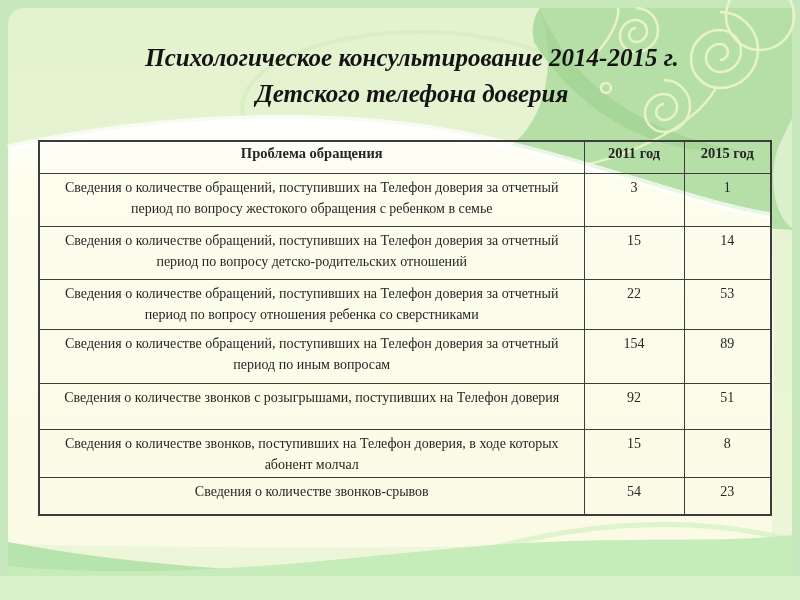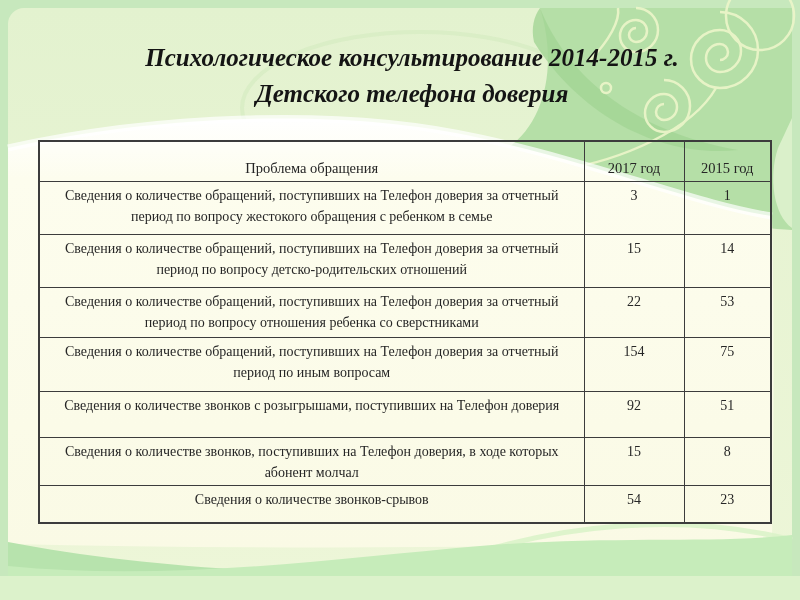--- a/index.html
+++ b/index.html
@@ -42,22 +42,22 @@
   }
   .data-table th, .data-table td {
     border: 1px solid #3c3c3c;
     vertical-align: top;
     text-align: center;
     color: #262626;
     background: transparent;
   }
   .data-table th {
     font-size: 14.5px;
-    font-weight: normal;
-    padding: 17px 6px 2px;
+    font-weight: bold;
+    padding: 2px 6px 2px;
     line-height: 1.35;
   }
   .data-table td {
     font-size: 14px;
     line-height: 1.52;
     padding: 3px 4px 2px;
   }
   .data-table td.problem { padding: 3px 18px 2px; }
   .data-table thead tr { height: 32px; }
   .data-table tbody tr:nth-child(1) { height: 53px; }
@@ -126,21 +126,21 @@
 
 <table class="data-table">
   <colgroup>
     <col style="width:545px">
     <col style="width:100px">
     <col style="width:87px">
   </colgroup>
   <thead>
     <tr>
       <th>Проблема обращения</th>
-      <th>2017 год</th>
+      <th>2011 год</th>
       <th>2015 год</th>
     </tr>
   </thead>
   <tbody>
     <tr>
       <td class="problem">Сведения о количестве обращений, поступивших на Телефон доверия за отчетный период по вопросу жестокого обращения с ребенком в семье</td>
       <td>3</td>
       <td>1</td>
     </tr>
     <tr>
@@ -149,21 +149,21 @@
       <td>14</td>
     </tr>
     <tr>
       <td class="problem">Сведения о количестве обращений, поступивших на Телефон доверия за отчетный период по вопросу отношения ребенка со сверстниками</td>
       <td>22</td>
       <td>53</td>
     </tr>
     <tr>
       <td class="problem">Сведения о количестве обращений, поступивших на Телефон доверия за отчетный период по иным вопросам</td>
       <td>154</td>
-      <td>75</td>
+      <td>89</td>
     </tr>
     <tr>
       <td class="problem">Сведения о количестве звонков с розыгрышами, поступивших на Телефон доверия</td>
       <td>92</td>
       <td>51</td>
     </tr>
     <tr>
       <td class="problem">Сведения о количестве звонков, поступивших на Телефон доверия, в ходе которых абонент молчал</td>
       <td>15</td>
       <td>8</td>

